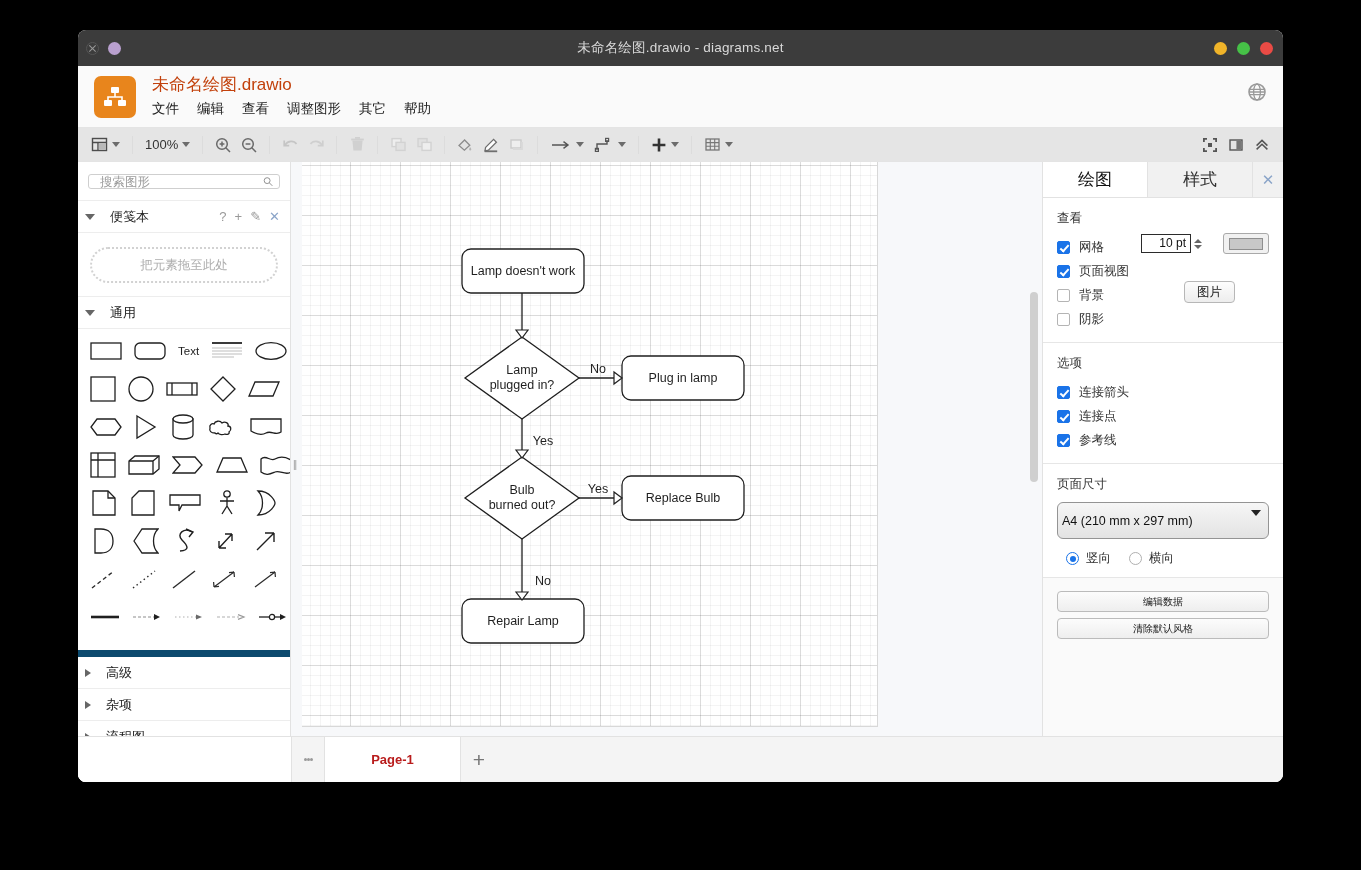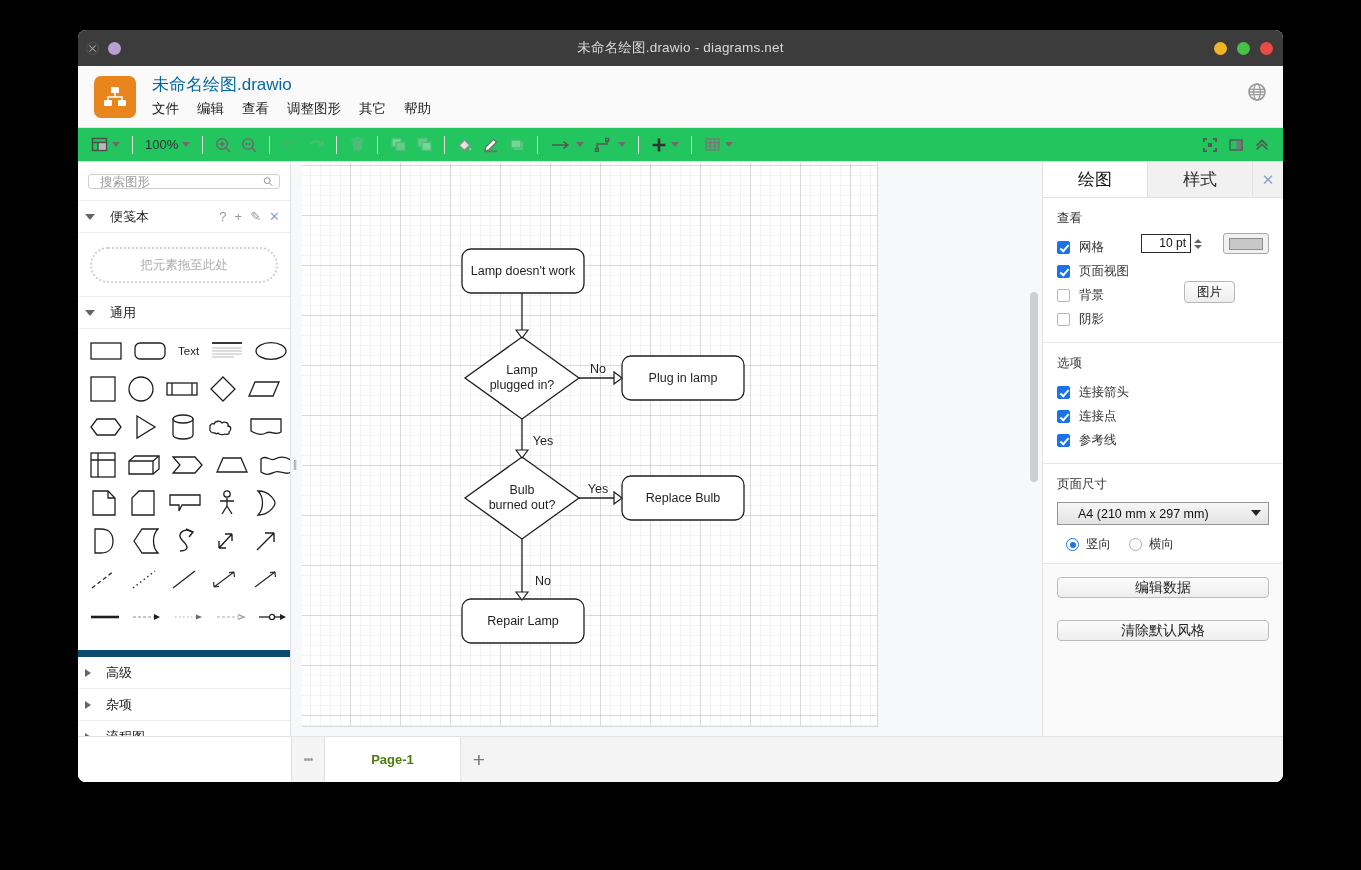--- a/index.html
+++ b/index.html
@@ -44,28 +44,28 @@
   .appheader {
     height: 62px; background: #fafafa; border-bottom: 1px solid #e4e4e4;
     position: relative; display: flex; align-items: center; padding-left: 16px;
   }
   .applogo {
     width: 42px; height: 42px; border-radius: 7px; background: #e8851c;
     display: flex; align-items: center; justify-content: center; flex: none;
   }
   .applogo svg { display: block; }
   .apptitles { margin-left: 16px; }
-  .appname { font-size: 17px; color: #0369a1; line-height: 20px; }
+  .appname { font-size: 17px; color: #c2410c; line-height: 20px; }
   .menubar { margin-top: 5px; display: flex; gap: 18px; }
   .menubar span { font-size: 13.5px; color: #222; cursor: default; }
   .globe { position: absolute; right: 16px; top: 16px; width: 20px; height: 20px; }
 
   
   .toolbar {
-    height: 34px; background: #22c55e; border-bottom: 1px solid #e4e4e4;
+    height: 34px; background: #e5e5e5; border-bottom: 1px solid #e4e4e4;
     display: flex; align-items: center; padding: 0 8px; position: relative;
   }
   .tbtn { height: 26px; min-width: 26px; display: flex; align-items: center; justify-content: center; padding: 0 3px; }
   .tbtn.wide { padding: 0 5px; }
   .caret { width: 0; height: 0; border-left: 4px solid transparent; border-right: 4px solid transparent;
            border-top: 5px solid #6c6c6c; margin-left: 4px; }
   .zoomlbl { font-size: 13px; color: #333; }
   .sep { width: 1px; height: 18px; background: #dcdcdc; margin: 0 7px; }
   .tb-spacer { flex: 1; }
   .disabled { opacity: .35; }
@@ -180,54 +180,54 @@
             display: flex; align-items: center; justify-content: center; }
   .swatch span { display: block; width: 34px; height: 12px; background: #c8c8c8; border: 1px solid #8f8f8f; }
   .imgbtn {
     position: absolute; right: 34px; top: -3px; width: 51px; height: 22px;
     border: 1px solid #b7b7b7; border-radius: 4px;
     background: linear-gradient(#fdfdfd,#ededed);
     font-size: 12.5px; color: #222; display: flex; align-items: center; justify-content: center;
   }
   .selwrap { position: relative; margin-top: 2px; }
   select.pagesize {
-    width: 100%; height: 23px; font-size: 12.5px; color: #111;
-    border: 1px solid #949494; border-radius: 0;
+    width: 100%; height: 37px; font-size: 12.5px; color: #111;
+    border: 1px solid #949494; border-radius: 6px;
     background: linear-gradient(#f6f6f6,#e3e3e3);
     font-family: "Liberation Sans", sans-serif;
-    padding: 0 20px; appearance: none; -webkit-appearance: none;
+    padding: 0 4px; appearance: none; -webkit-appearance: none;
   }
   .selarrow { position: absolute; right: 8px; top: 8px; width: 0; height: 0;
               border-left: 5px solid transparent; border-right: 5px solid transparent; border-top: 6px solid #222; }
   .radios { display: flex; align-items: center; gap: 18px; margin-top: 11px; padding-left: 9px; font-size: 12.5px; color: #333; }
   .radios label { display: flex; align-items: center; gap: 7px; }
   .rb { width: 13px; height: 13px; border-radius: 50%; border: 1px solid #b0b0b0; background: #fff; position: relative; flex: none; }
   .rb.on { border: 1px solid #1a73e8; }
   .rb.on::after { content: ""; position: absolute; left: 2.5px; top: 2.5px; width: 6px; height: 6px;
                   border-radius: 50%; background: #1a73e8; }
   .rbtns { padding: 13px 14px; background: #fafafa; }
   .rbtn {
     height: 21px; border: 1px solid #bbb; border-radius: 4px;
     background: linear-gradient(#fcfcfc,#eeeeee);
-    font-size: 14px; color: #222; display: flex; align-items: center; justify-content: center;
-    margin-bottom: 22px;
+    font-size: 10px; color: #222; display: flex; align-items: center; justify-content: center;
+    margin-bottom: 6px;
   }
 
   
   .footer {
     position: absolute; left: 0; bottom: 0; right: 0; height: 46px;
     background: #f4f4f4; border-top: 1px solid #e2e2e2; display: flex; align-items: stretch;
   }
   .footer .fleft { width: 214px; background: #fff; border-right: 1px solid #e2e2e2; }
   .footer .kebab { width: 32px; display: flex; align-items: center; justify-content: center; }
   .footer .kebab span { width: 3px; height: 3px; background: #9a9a9a; border-radius: 50%; display: block; margin: 1.5px 0; }
   .pagetab {
     width: 137px; background: #fff; border-left: 1px solid #e2e2e2; border-right: 1px solid #e2e2e2;
     display: flex; align-items: center; justify-content: center;
-    font-size: 13px; font-weight: bold; color: #4d7c0f;
+    font-size: 13px; font-weight: bold; color: #b91c1c;
   }
   .addpage { width: 36px; display: flex; align-items: center; justify-content: center; color: #777; font-size: 21px; }
   .footer .fright { flex: 1; }
 </style>
 </head>
 <body>
 
 <div class="desktop">
   <div class="window">
 

